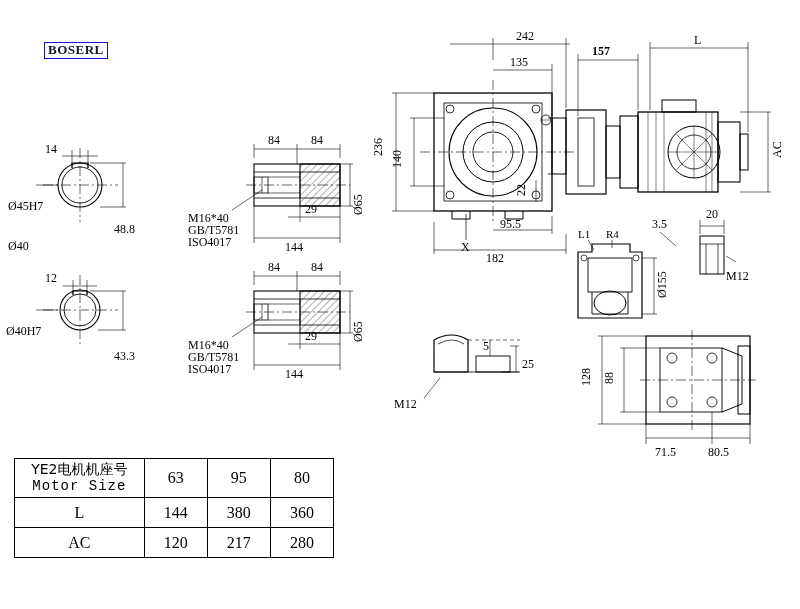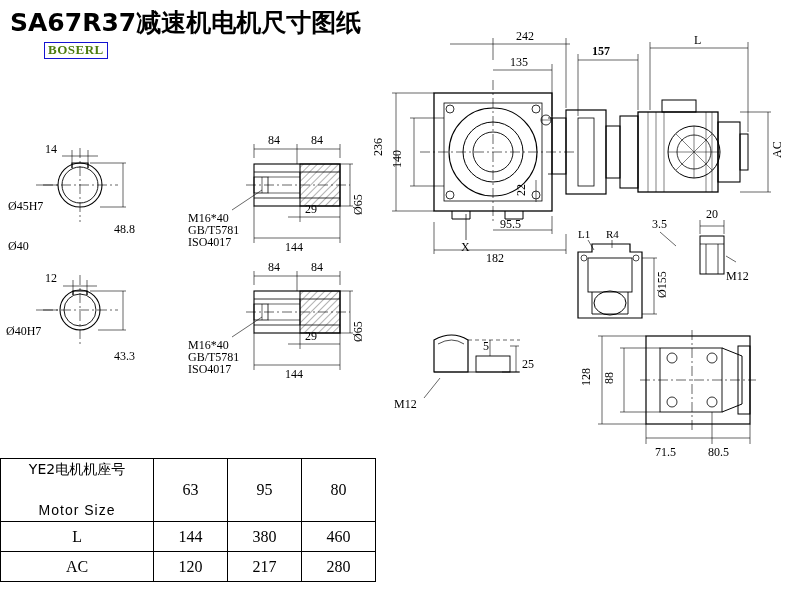--- a/index.html
+++ b/index.html
@@ -28,41 +28,41 @@
     font-weight: bold;
     font-size: 25px;
     letter-spacing: 0px;
     white-space: nowrap;
   }
   #logo {
     position: absolute;
     left: 44px;
     top: 42px;
     border: 1.5px solid #1414d0;
-    color: #4d7c0f;
+    color: #0f172a;
     font-family: "Liberation Serif", serif;
     font-weight: bold;
     font-size: 13px;
     padding: 0px 3px 1px 3px;
     line-height: 14px;
     letter-spacing: 0.5px;
   }
   svg.drawing {
     position: absolute;
     left: 0;
     top: 0;
     width: 800px;
     height: 609px;
   }
   
   #spec-table {
     position: absolute;
-    left: 0;
+    left: 14px;
     top: 458px;
-    width: 376px;
+    width: 320px;
     border-collapse: collapse;
     font-family: "Liberation Serif", serif;
   }
   #spec-table td {
     border: 1.2px solid #000;
     text-align: center;
     font-size: 16px;
     height: 29px;
     padding: 0;
   }
@@ -77,32 +77,30 @@
     font-size: 16px;
   }
   #spec-table td.val {
     width: 72px;
   }
   .cn {
     font-family: "DejaVu Sans", sans-serif;
     font-size: 14px;
   }
   .mono {
-    font-family: Liberation Sans, sans-serif;
+    font-family: Liberation Mono, monospace;
     font-size: 14px;
     letter-spacing: 1px;
-    margin-top: 24px;
   }
 </style>
 </head>
 <body>
 
 <div class="root">
 
-  <div id="title">SA67R37减速机电机尺寸图纸</div>
   <div id="logo">BOSERL</div>
 
   <svg class="drawing" viewBox="0 0 800 609" xmlns="http://www.w3.org/2000/svg">
     <defs>
       <marker id="ar" markerWidth="8" markerHeight="6" refX="7" refY="3" orient="auto">
         <path d="M0,0 L8,3 L0,6 z" fill="#000"></path>
       </marker>
       <marker id="arl" markerWidth="8" markerHeight="6" refX="1" refY="3" orient="auto">
         <path d="M8,0 L0,3 L8,6 z" fill="#000"></path>
       </marker>
@@ -440,21 +438,21 @@
         <div class="mono">Motor Size</div>
       </td>
       <td class="val">63</td>
       <td class="val">95</td>
       <td class="val">80</td>
     </tr>
     <tr>
       <td class="rowlabel">L</td>
       <td class="val">144</td>
       <td class="val">380</td>
-      <td class="val">460</td>
+      <td class="val">360</td>
     </tr>
     <tr>
       <td class="rowlabel">AC</td>
       <td class="val">120</td>
       <td class="val">217</td>
       <td class="val">280</td>
     </tr>
   </tbody>
     </table>
 

